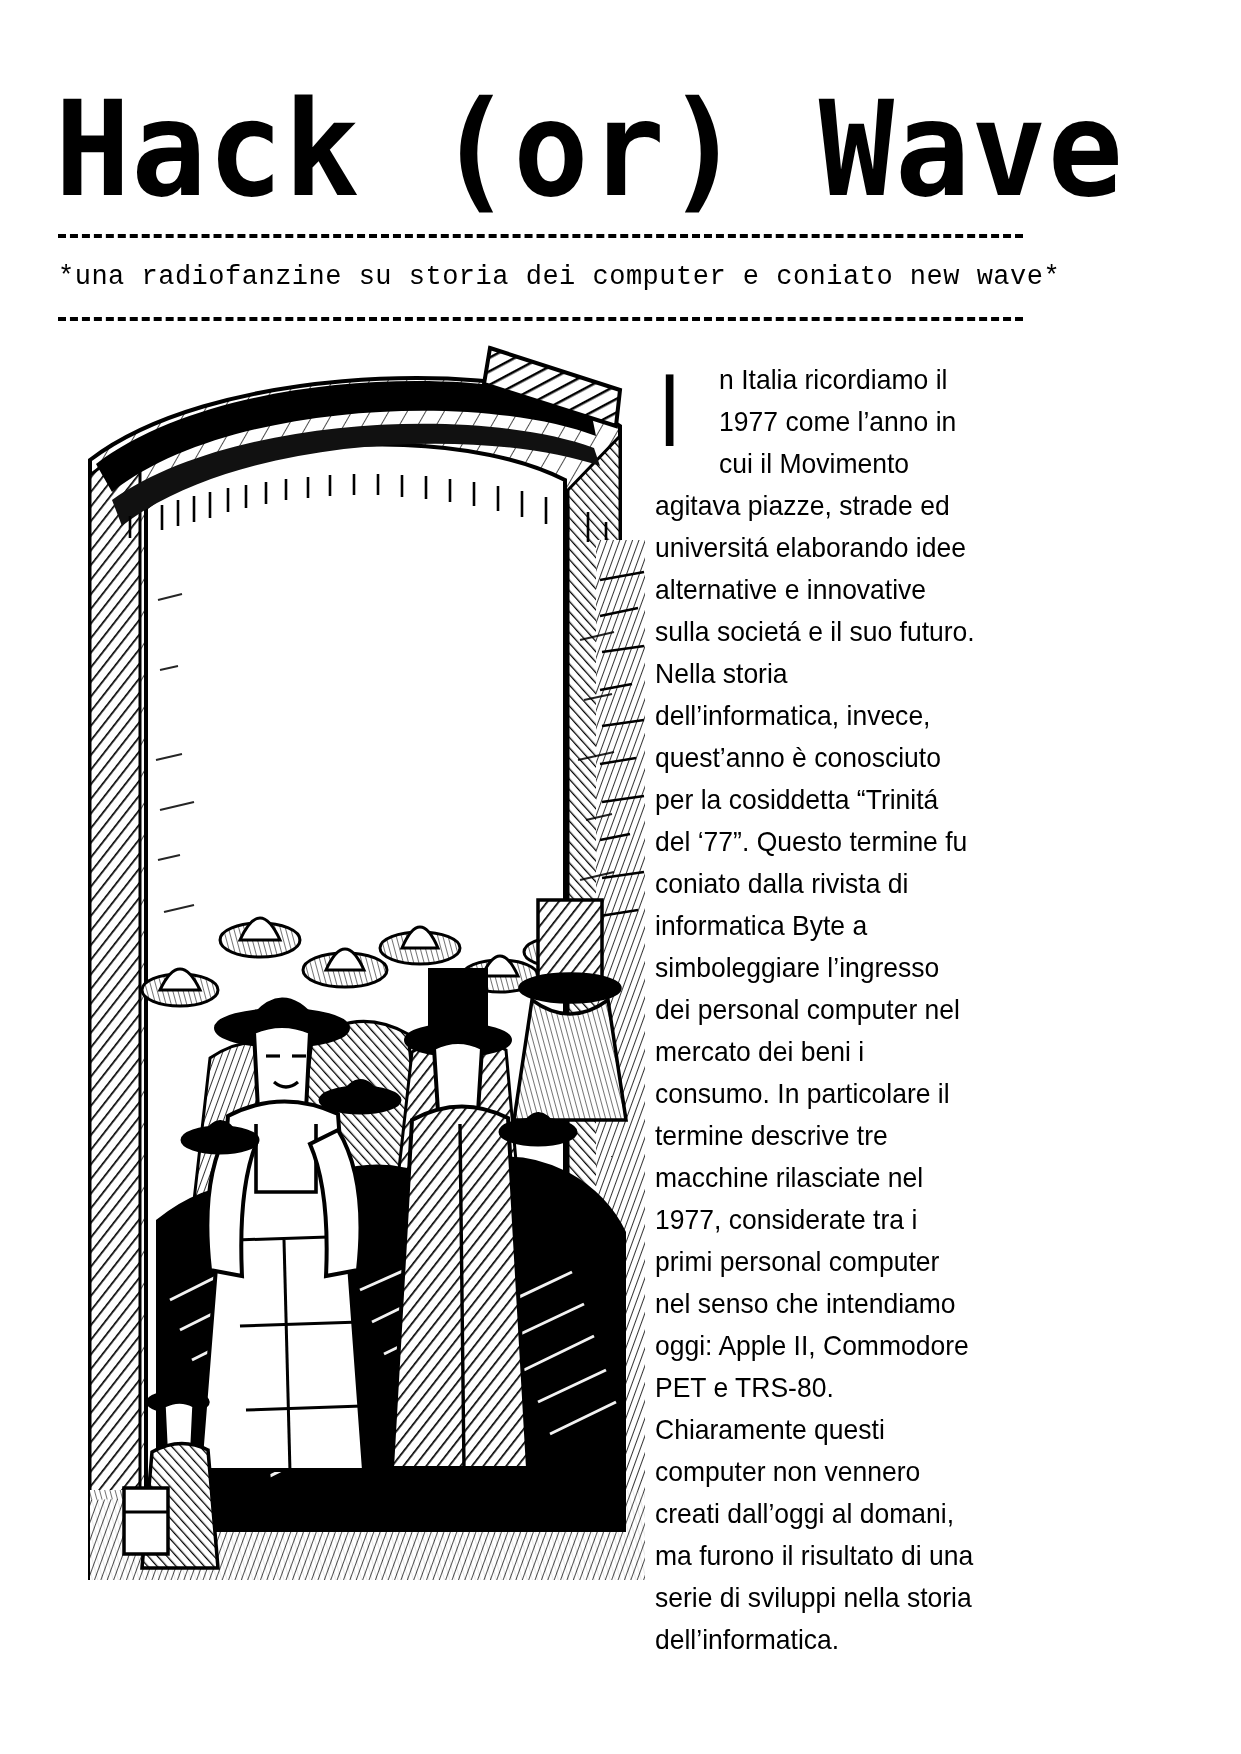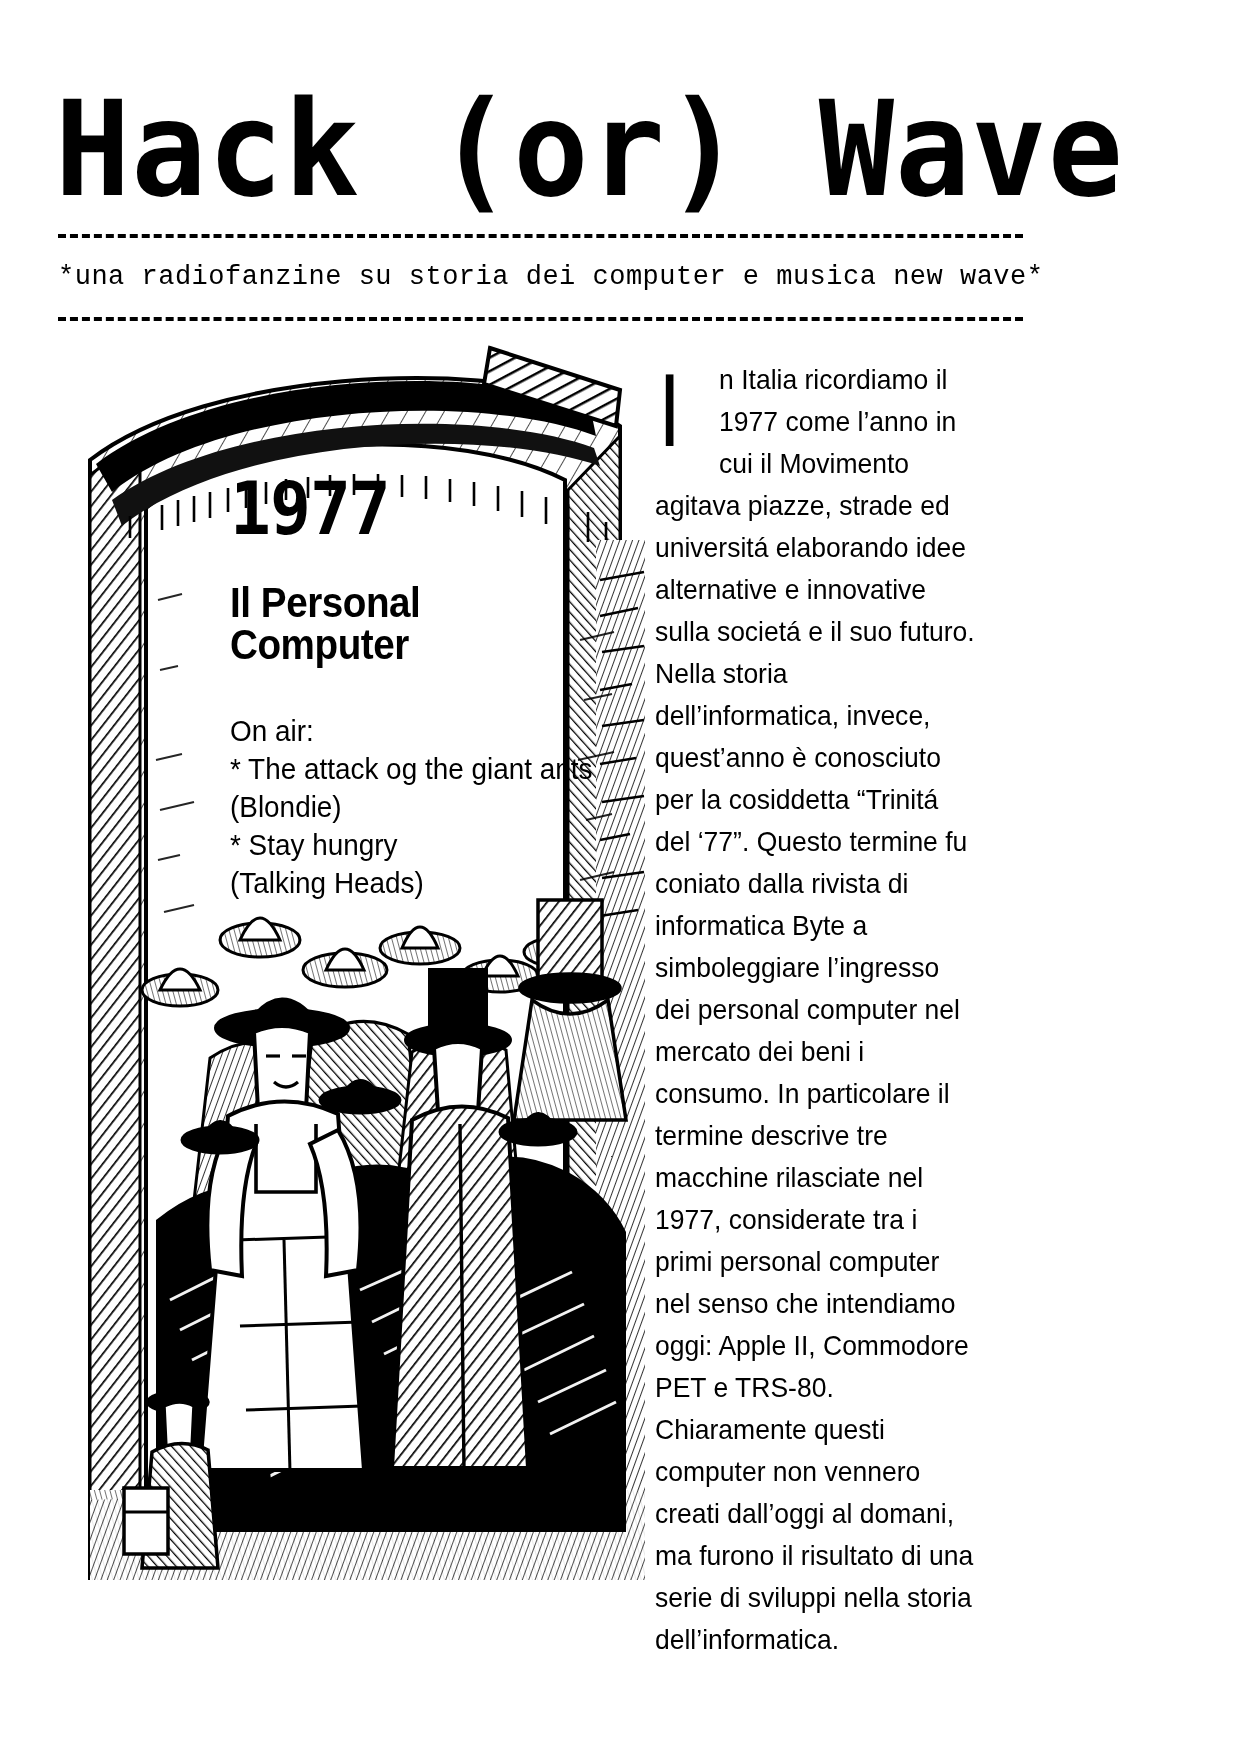--- a/index.html
+++ b/index.html
@@ -158,21 +158,21 @@
 </head>
 <body>
 
 <div class="page">
 
   <div class="masthead">
     <div class="zine-title">Hack (or) Wave</div>
 
     <div class="rule rule-top"></div>
 
-    <div class="tagline">*una radiofanzine su storia dei computer e musica new wave*</div>
+    <div class="tagline">*una radiofanzine su storia dei computer e coniato new wave*</div>
 
     <div class="rule rule-bottom"></div>
   </div>
 
   <div class="content">
 
     <div class="illustration">
       <svg width="585" height="1240" viewBox="0 0 585 1240" xmlns="http://www.w3.org/2000/svg">
         <defs>
 
@@ -384,36 +384,20 @@
               <path d="M98 260 l24 -6"></path>
             <path d="M520 300 l34 -8"></path>
               <path d="M524 360 l28 -6"></path>
               <path d="M518 420 l36 -8"></path>
             <path d="M526 480 l26 -6"></path>
               <path d="M520 540 l34 -8"></path>
           </g>
         </g>
       </svg>
 
-      <div class="poster-text">
-        <div class="year">1977</div>
-
-        <div class="poster-heading">
-          <div>Il Personal</div>
-          <div>Computer</div>
-        </div>
-
-        <div class="onair">
-          <div>On air:</div>
-          <div>* The attack og the giant ants</div>
-          <div>(Blondie)</div>
-          <div>* Stay hungry</div>
-          <div>(Talking Heads)</div>
-        </div>
-      </div>
     </div>
 
     <div class="article">
       <span class="dropcap">I</span><span>n Italia ricordiamo il 1977 come l’anno in cui il Movimento agitava piazze, strade ed universitá elaborando idee alternative e innovative sulla societá e il suo futuro. Nella storia dell’informatica, invece, quest’anno è conosciuto per la cosiddetta “Trinitá del ‘77”. Questo termine fu coniato dalla rivista di informatica Byte a simboleggiare l’ingresso dei personal computer nel mercato dei beni i consumo. In particolare il termine descrive tre macchine rilasciate nel 1977, considerate tra i primi personal computer nel senso che intendiamo oggi: Apple II, Commodore PET e TRS-80. Chiaramente questi computer non vennero creati dall’oggi al domani, ma furono il risultato di una serie di sviluppi nella storia dell’informatica.</span>
     </div>
 
   </div>
 </div>
 
 </body></html>

